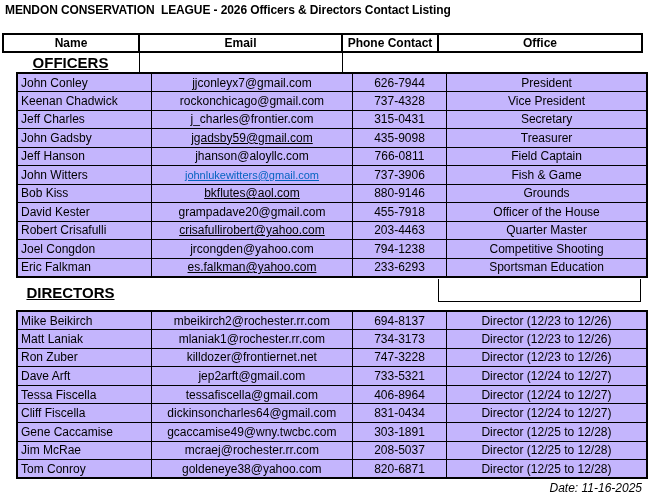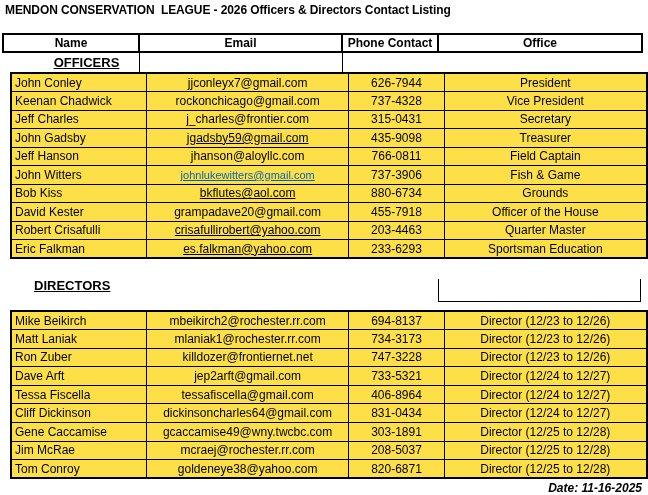--- a/index.html
+++ b/index.html
@@ -31,27 +31,27 @@
   .officers-label-row {
     position: absolute; left: 2px; top: 53px; height: 19px;
     display: flex; align-items: stretch;
   }
   .olr-name {
     width: 137px; border-right: 1px solid #000;
     display: flex; align-items: center; justify-content: center;
   }
   .olr-email { width: 202px; border-right: 1px solid #000; }
   .section-label-text {
-    font-weight: bold; font-size: 13px; text-decoration: underline; margin-left: 32px;
+    font-weight: bold; font-size: 15px; text-decoration: underline;
   }
 
   .data-table {
-    position: absolute; left: 10px;
+    position: absolute; left: 16px;
     border-collapse: collapse; table-layout: fixed;
-    border: 2px solid #000; background: #fde047;
+    border: 2px solid #000; background: #c4b5fd;
   }
   .data-table td {
     border: 1px solid #000; padding: 0 2px;
     font-size: 12px; white-space: nowrap; overflow: hidden;
     vertical-align: middle;
   }
   .officers-table { top: 72px; }
   .officers-table tr { height: 18.5px; }
   .directors-table { top: 310px; }
   .directors-table tr { height: 18.6px; }
@@ -66,27 +66,27 @@
     font-size: 11px;
   }
 
   .office-empty-cell {
     position: absolute; left: 438px; top: 279px;
     width: 203px; height: 23px; box-sizing: border-box;
     border: 1px solid #000; border-top: none;
   }
 
   .directors-label {
-    position: absolute; left: 2px; top: 276px; width: 137px;
-    text-align: left;
+    position: absolute; left: 2px; top: 284px; width: 137px;
+    text-align: center;
   }
 
   .date-footer {
     position: absolute; right: 6px; top: 481px;
-    font-weight: bold; font-style: italic; font-size: 12px;
+    font-weight: normal; font-style: italic; font-size: 12px;
   }
 </style>
 </head>
 <body>
 
 <div class="page">
 
   <div class="title">MENDON CONSERVATION  LEAGUE - 2026 Officers &amp; Directors Contact Listing</div>
 
   <table class="header-table">
@@ -159,38 +159,44 @@
   <tr>
     <td class="td-name">John Witters</td>
     <td class="td-email"><span class="email-text style-hyperlink">johnlukewitters@gmail.com</span></td>
     <td class="td-phone">737-3906</td>
     <td class="td-office">Fish &amp; Game</td>
   </tr>
 
   <tr>
     <td class="td-name">Bob Kiss</td>
     <td class="td-email"><span class="email-text style-underline">bkflutes@aol.com</span></td>
-    <td class="td-phone">880-6734</td>
+    <td class="td-phone">880-9146</td>
     <td class="td-office">Grounds</td>
   </tr>
 
   <tr>
     <td class="td-name">David Kester</td>
     <td class="td-email"><span class="email-text style-plain">grampadave20@gmail.com</span></td>
     <td class="td-phone">455-7918</td>
     <td class="td-office">Officer of the House</td>
   </tr>
 
   <tr>
     <td class="td-name">Robert Crisafulli</td>
     <td class="td-email"><span class="email-text style-underline">crisafullirobert@yahoo.com</span></td>
     <td class="td-phone">203-4463</td>
     <td class="td-office">Quarter Master</td>
   </tr>
 
+  <tr>
+    <td class="td-name">Joel Congdon</td>
+    <td class="td-email"><span class="email-text style-plain">jrcongden@yahoo.com</span></td>
+    <td class="td-phone">794-1238</td>
+    <td class="td-office">Competitive Shooting</td>
+  </tr>
 
   <tr>
     <td class="td-name">Eric Falkman</td>
     <td class="td-email"><span class="email-text style-underline">es.falkman@yahoo.com</span></td>
     <td class="td-phone">233-6293</td>
     <td class="td-office">Sportsman Education</td>
   </tr>
 </tbody>
   </table>
 
@@ -237,21 +243,21 @@
   </tr>
 
   <tr>
     <td class="td-name">Tessa Fiscella</td>
     <td class="td-email"><span class="email-text style-plain">tessafiscella@gmail.com</span></td>
     <td class="td-phone">406-8964</td>
     <td class="td-office">Director (12/24 to 12/27)</td>
   </tr>
 
   <tr>
-    <td class="td-name">Cliff Dickinson</td>
+    <td class="td-name">Cliff Fiscella</td>
     <td class="td-email"><span class="email-text style-plain">dickinsoncharles64@gmail.com</span></td>
     <td class="td-phone">831-0434</td>
     <td class="td-office">Director (12/24 to 12/27)</td>
   </tr>
 
   <tr>
     <td class="td-name">Gene Caccamise</td>
     <td class="td-email"><span class="email-text style-plain">gcaccamise49@wny.twcbc.com</span></td>
     <td class="td-phone">303-1891</td>
     <td class="td-office">Director (12/25 to 12/28)</td>

